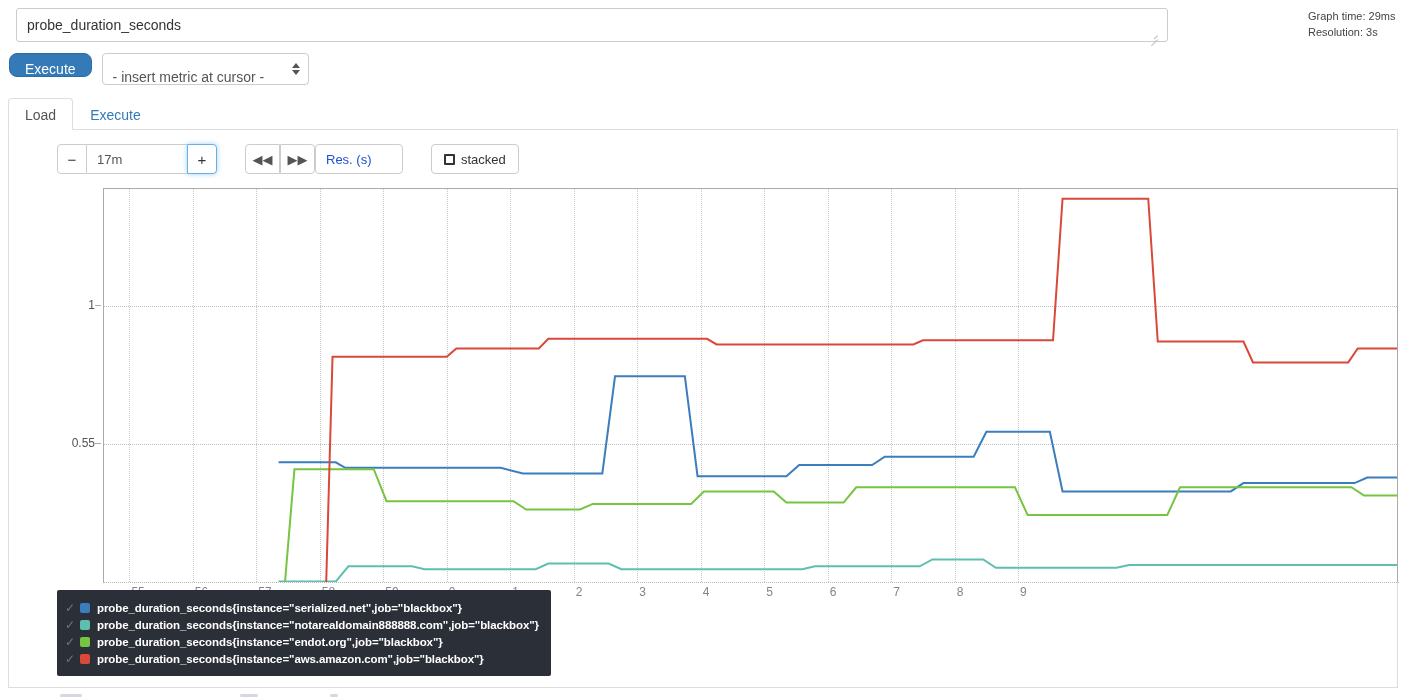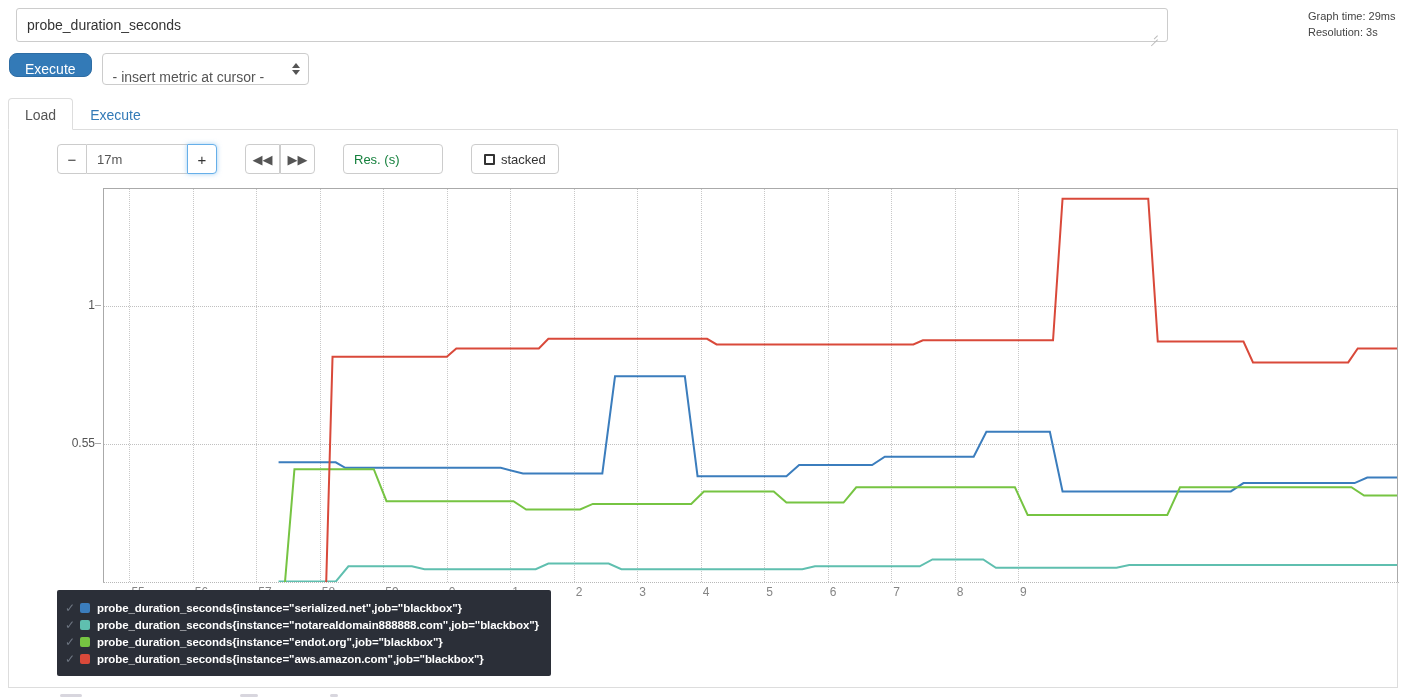--- a/index.html
+++ b/index.html
@@ -84,21 +84,21 @@
     justify-content: center; padding: 0 10px; cursor: pointer;
   }
   .btn-minus { border-radius: 4px 0 0 4px; width: 30px; padding: 0; font-size: 15px; color: #333; }
   .range-val { width: 100px; justify-content: flex-start; border-left: none; border-right: none; cursor: text; color: #555; }
   .btn-plus { border-radius: 0 4px 4px 0; width: 30px; padding: 0; font-size: 15px; color: #333;
               border: 1px solid #66afe9; box-shadow: 0 0 5px rgba(102,175,233,0.6); }
   .grp.time { margin-left: 28px; }
   .btn-rew { border-radius: 4px 0 0 4px; width: 35px; padding: 0; }
   .until-input { width: 214px; border-left: none; border-right: none; justify-content: flex-start; color: #999999; cursor: text; }
   .btn-ffwd { border-radius: 0 4px 4px 0; width: 35px; padding: 0; }
-  .res-input { margin-left: 28px; width: 100px; border-radius: 4px; justify-content: flex-start; color: #15803d; cursor: text; }
+  .res-input { width: 88px; border-radius: 4px; justify-content: flex-start; color: #1d4ed8; cursor: text; }
   .stacked-btn { margin-left: 28px; border-radius: 4px; gap: 6px; padding: 0 12px; font-size: 13px; color: #333; }
   .sq-icon { width: 11px; height: 11px; border: 2px solid #333333; border-radius: 1px; display: inline-block; }
 
   
   .chart-area { position: absolute; left: 47px; top: 58px; width: 1343px; height: 400px; }
   .plot { position: absolute; left: 47px; top: 0px; width: 1295px; height: 394px;
           border-left: 1px solid #aaaaaa; border-top: 1px solid #aaaaaa;
           border-right: 1px solid #aaaaaa; }
   .plot-inner { position: absolute; inset: 0; overflow: hidden; }
   .ylabels { position: absolute; left: 0; top: 0; width: 45px; height: 394px; }

